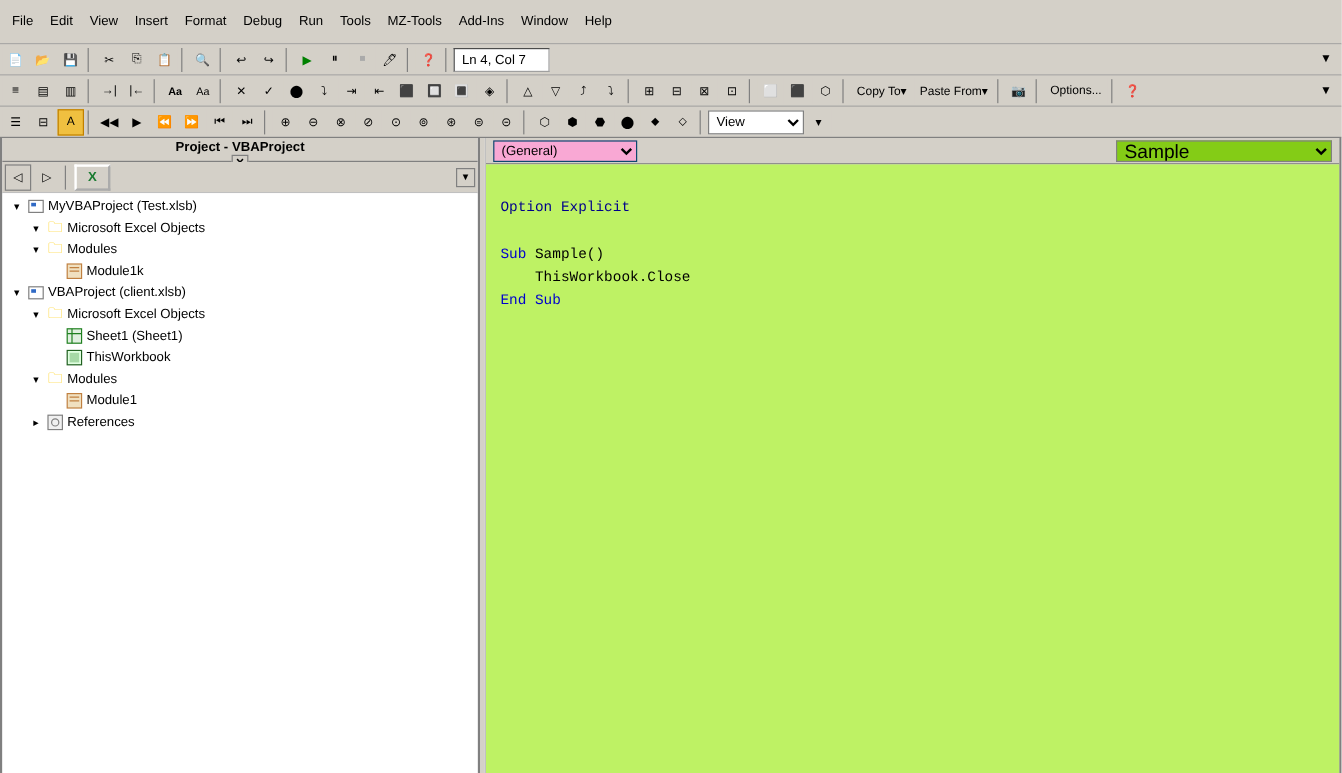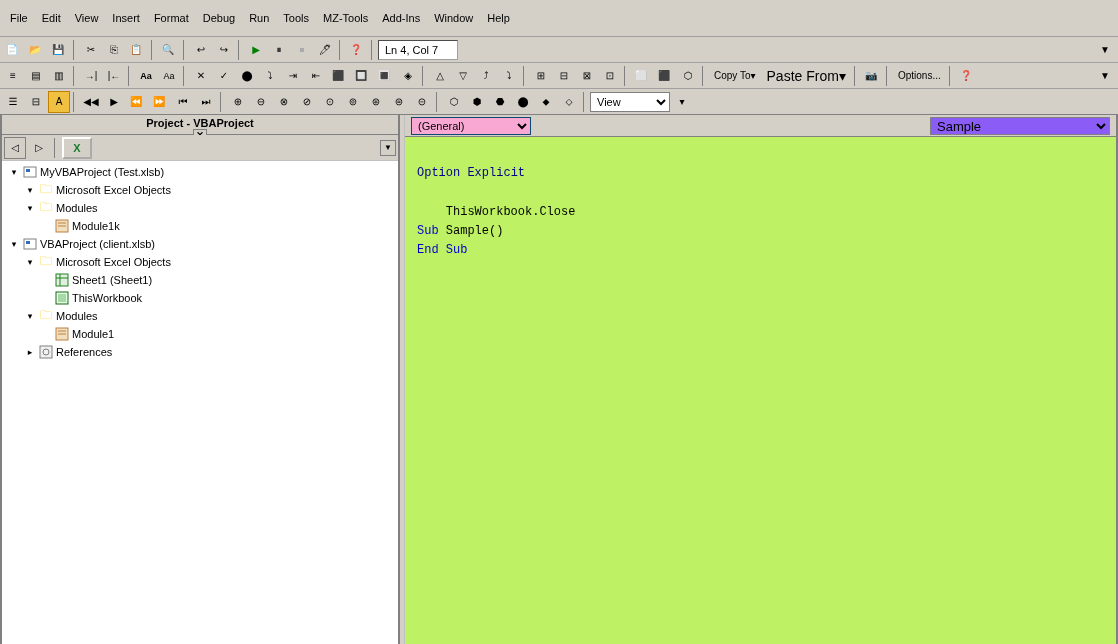--- a/index.html
+++ b/index.html
@@ -167,22 +167,22 @@
     .editor-dropdown {
       height: 18px;
       font-size: 11px;
       background: #f9a8d4;
       border: 1px solid #0c4a6e;
       padding: 0 2px;
       min-width: 120px;
     }
     .editor-dropdown2 {
       height: 18px;
-      font-size: 13px;
-      background: #8b5cf6;
+      font-size: 16px;
+      background: #84cc16;
       border: 1px solid #808080;
       padding: 0 2px;
       min-width: 180px;
       margin-left: auto;
     }
     .code-area {
       flex: 1;
       padding: 8px 12px;
       font-family: 'Courier New', monospace;
       font-size: 12px;
@@ -297,21 +297,21 @@
   <div class="toolbar-sep"></div>
   <div class="toolbar-btn">⬜</div>
   <div class="toolbar-btn">⬛</div>
   <div class="toolbar-btn">⬡</div>
   <div class="toolbar-sep"></div>
 
   <button class="toolbar-btn" style="width:auto;padding:0 4px;font-size:10px;">
     <span>Copy To▾</span>
   </button>
 
-  <button class="toolbar-btn" style="width:auto;padding:0 4px;font-size:14px;align-items:center;">
+  <button class="toolbar-btn" style="width:auto;padding:0 4px;font-size:10px;align-items:center;">
     <span>Paste From▾</span>
   </button>
   <div class="toolbar-sep"></div>
   <div class="toolbar-btn">📷</div>
   <div class="toolbar-sep"></div>
 
   <button class="toolbar-btn" style="width:auto;padding:0 4px;font-size:10px;">
     <span>Options...</span>
   </button>
   <div class="toolbar-sep"></div>
@@ -504,20 +504,20 @@
         <option>(General)</option>
       </select>
       <select class="editor-dropdown2">
         <option>Sample</option>
       </select>
     </div>
     <div class="code-area">
       <div>&nbsp;</div>
       <div><span class="kw">Option</span><span> <span class="kw">Explicit</span></span></div>
       <div>&nbsp;</div>
+      <div><span class="kw2">Sub</span><span> Sample()</span></div>
       <div>&nbsp;&nbsp;&nbsp;&nbsp;ThisWorkbook.Close</div>
-      <div><span class="kw2">Sub</span><span> Sample()</span></div>
       <div><span class="kw2">End</span><span> <span class="kw2">Sub</span></span></div>
     </div>
     <div class="editor-bottom"></div>
   </div>
 
 </div>
 
 </body></html>

